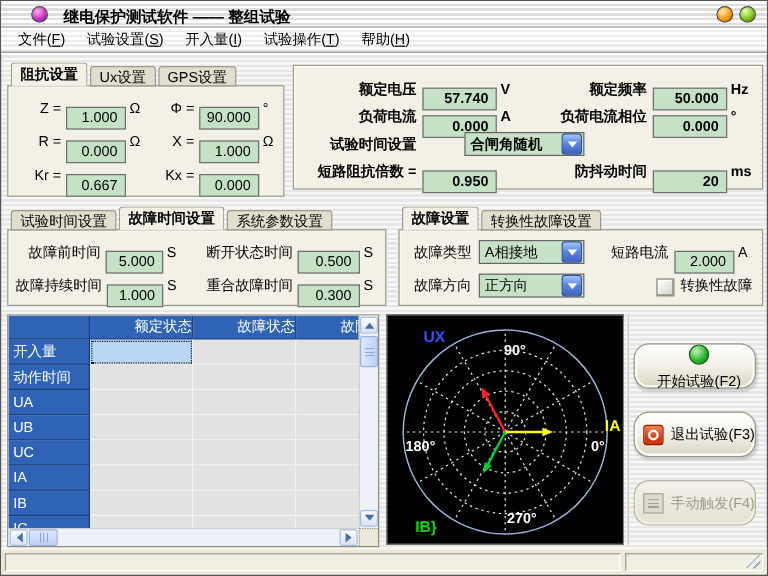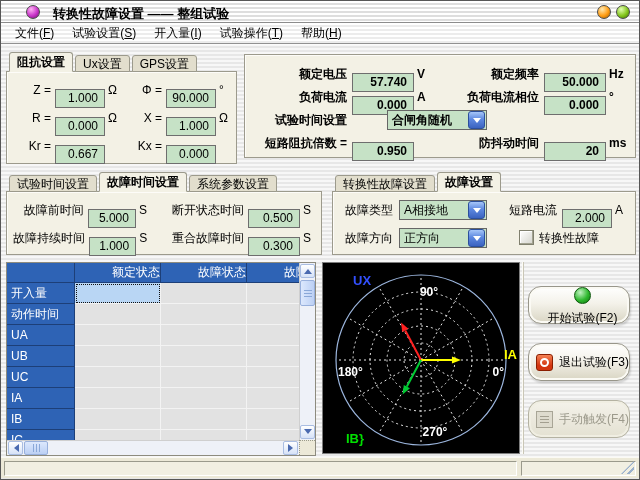--- a/index.html
+++ b/index.html
@@ -64,21 +64,21 @@
   .tfld { width:52px; margin-left:4px; }
   .tu { width:10px; margin-left:3px; }
   .tl2 { width:96px; }
 
   
   .f-row { display:flex; align-items:center; height:20px; margin:8px 8px 0 6px; }
   .fl1 { width:54px; }
   .fl2 { width:56px; }
   .ffld { width:50px; margin-left:5px; }
   .fu { width:12px; margin-left:3px; }
-  .cb-grp { margin-left:auto; margin-right:28px; display:flex; align-items:flex-start; }
+  .cb-grp { margin-left:auto; display:flex; align-items:flex-end; }
 
   
   .dd { display:flex; align-items:center; height:20px; border:1px solid #666; background:#c6e2c6; margin-left:6px; }
   .dd .txt { flex:1; padding:0 2px 0 4px; line-height:18px; white-space:nowrap; overflow:hidden; }
   .dd-btn { width:17px; height:18px; margin-right:1px; border-radius:3px;
     background:linear-gradient(180deg,#a6c6f8 0%,#5d88e0 45%,#3b63c0 100%);
     border:1px solid #2b4f9c; display:flex; align-items:center; justify-content:center; }
   .dd-arrow { width:0; height:0; border-left:4px solid transparent; border-right:4px solid transparent; border-top:5px solid #fff; }
   .ddw90 { width:100px;margin-left:40px; } .ddw88 { width:88px; }
 
@@ -155,21 +155,21 @@
     background:repeating-linear-gradient(135deg, transparent 0 3px, #9ab0cc 3px 5px);
     clip-path:polygon(100% 0, 100% 100%, 0 100%); }
 </style>
 </head>
 <body>
 
 <div id="window">
 
   <div class="titlebar">
     <span class="orb purple"></span>
-    <span class="title-text">转换性故障设置 —— 整组试验</span>
+    <span class="title-text">继电保护测试软件 —— 整组试验</span>
     <span class="orb orange"></span>
     <span class="orb green"></span>
   </div>
 
   <div class="menubar">
     <div class="menu-item"><span>文件(</span><span class="mn">F</span><span>)</span></div>
     <div class="menu-item"><span>试验设置(</span><span class="mn">S</span><span>)</span></div>
     <div class="menu-item"><span>开入量(</span><span class="mn">I</span><span>)</span></div>
     <div class="menu-item"><span>试验操作(</span><span class="mn">T</span><span>)</span></div>
     <div class="menu-item"><span>帮助(</span><span class="mn">H</span><span>)</span></div>
@@ -278,22 +278,22 @@
           <span class="flabel tl2">重合故障时间</span>
           <span class="field tfld">0.300</span>
           <span class="funit tu">S</span>
         </span>
       </div>
     </div>
   </div>
 
   <div class="panel" style="left:332px; top:172px; width:304px; height:83px;">
     <div class="tabs">
+      <div class="tab active">故障设置</div>
       <div class="tab">转换性故障设置</div>
-      <div class="tab active">故障设置</div>
     </div>
     <div class="panel-body">
       <div class="f-row">
         <span class="flabel fl1">故障类型</span>
         <span class="dd ddw88">
           <span class="txt">A相接地</span>
           <span class="dd-btn">
               <span class="dd-arrow"></span>
             </span>
         </span>

